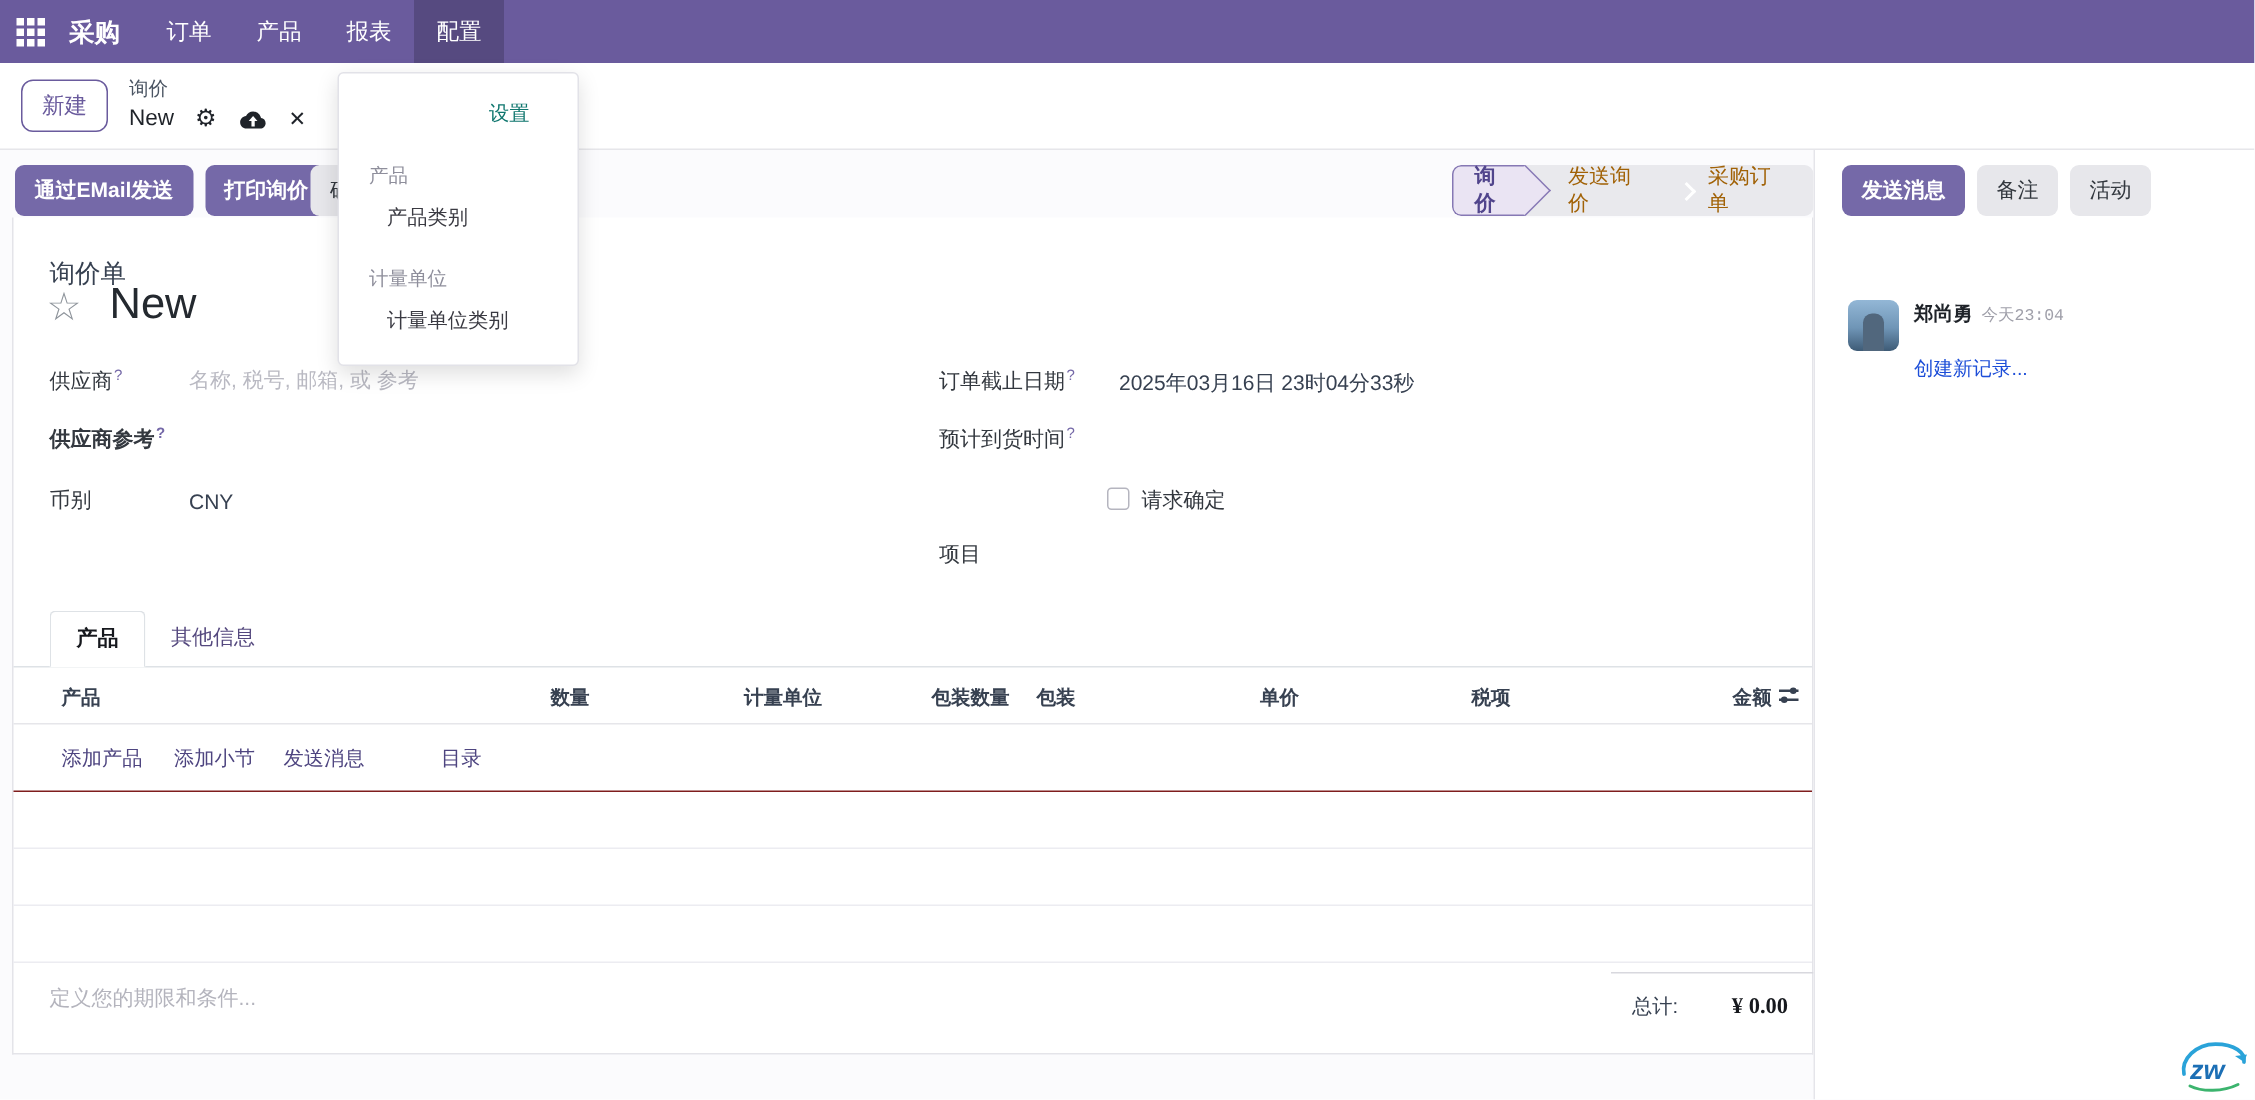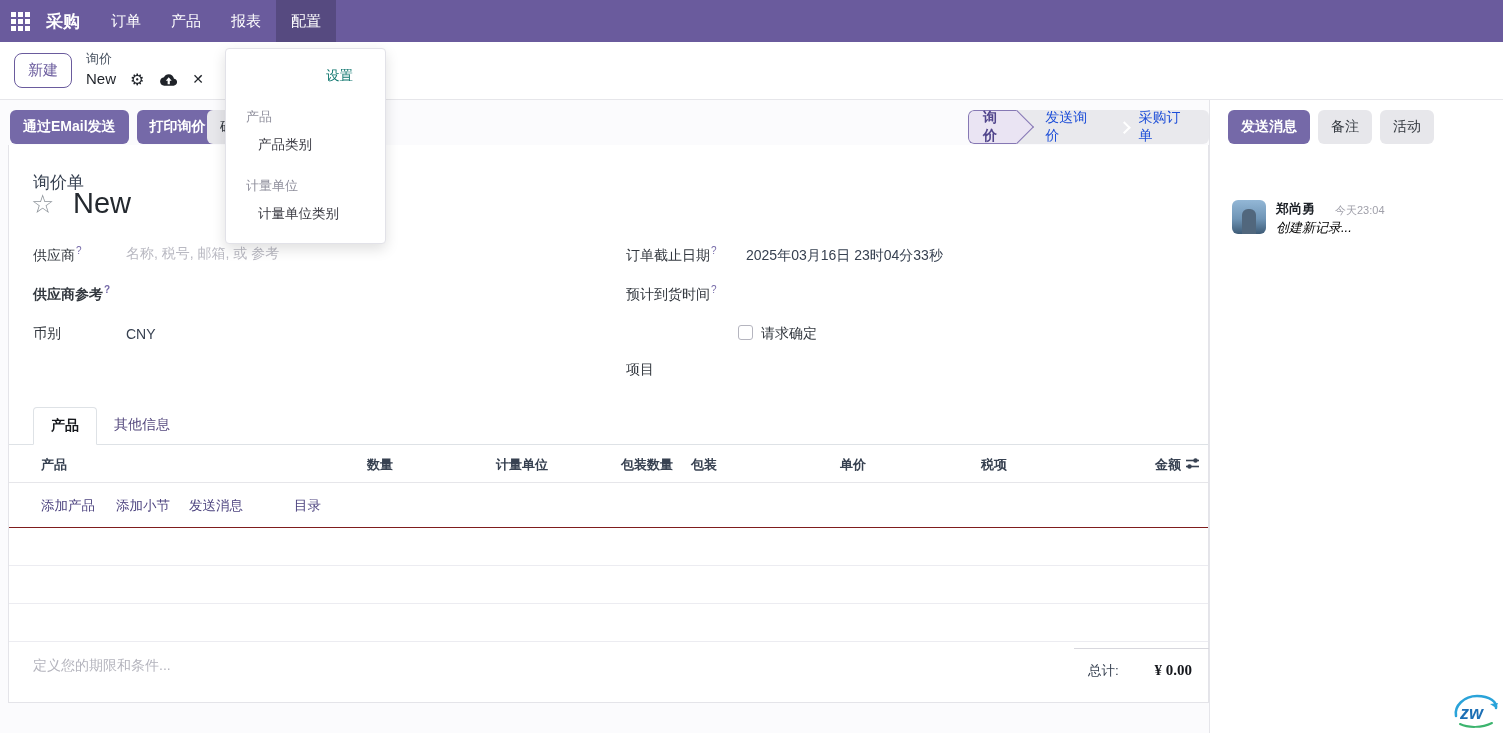--- a/index.html
+++ b/index.html
@@ -49,21 +49,21 @@
   .action-btns { position:absolute; left:10px; top:10px; display:flex; gap:8px; }
   .btn { border:none; border-radius:6px; font-size:14px; padding:8px 13px; cursor:pointer; }
   .btn-primary { background:#7569a8; color:#fff; font-weight:bold; }
   .btn-secondary { background:#e7e7eb; color:#33383f; }
   .btn-confirm { position:absolute; left:207px; top:10px; white-space:nowrap; }
 
   .pipeline {
     position:absolute; left:968px; top:10px; height:34px; display:flex; align-items:stretch;
     background:#e9e9ed; border-radius:6px; overflow:hidden; font-size:14px;
   }
-  .step { display:flex; align-items:center; color:#1d4ed8; cursor:pointer; }
+  .step { display:flex; align-items:center; color:#a16207; cursor:pointer; }
   .step.active {
     position:relative; background:#eae4f3; border:1px solid #8678b4; border-right:none;
     border-radius:6px 0 0 6px; padding:0 8px 0 14px; color:#51458c; font-weight:bold;
   }
   .step.active::after {
     content:''; position:absolute; right:-12px; top:4px; width:23px; height:23px;
     background:#eae4f3; border-top:1px solid #8678b4; border-right:1px solid #8678b4;
     transform:rotate(45deg);
   }
   .step.active span { position:relative; z-index:2; }
@@ -139,24 +139,24 @@
   .chatter-btns { position:absolute; left:18px; top:10px; display:flex; gap:8px; }
   .message { position:absolute; left:22px; top:100px; display:flex; gap:10px; width:260px; }
   .avatar {
     width:34px; height:34px; border-radius:6px; flex:none; position:relative; overflow:hidden;
     background:linear-gradient(180deg,#93b7d6 0%,#6f95b6 55%,#3e5b76 100%);
   }
   .avatar::after {
     content:''; position:absolute; left:10px; top:9px; width:14px; height:26px;
     background:#51677d; border-radius:6px 6px 0 0;
   }
-  .msg-head { display:flex; align-items:flex-end; gap:20px; }
+  .msg-head { display:flex; align-items:center; gap:6px;font-family:Liberation Mono, monospace; }
   .msg-author { font-size:13px; font-weight:bold; color:#1f2329; }
   .msg-time { font-size:11px; color:#a0a0aa; }
-  .msg-text { font-size:13px; color:#000000; margin-top:1px;font-style:italic; }
+  .msg-text { font-size:13px; color:#1d4ed8; margin-top:19px; }
 
   
   .logo { position:absolute; left:1450px; top:686px; width:50px; height:46px; }
 </style>
 </head>
 <body>
 
 <div id="app">
 
   <div class="navbar">

